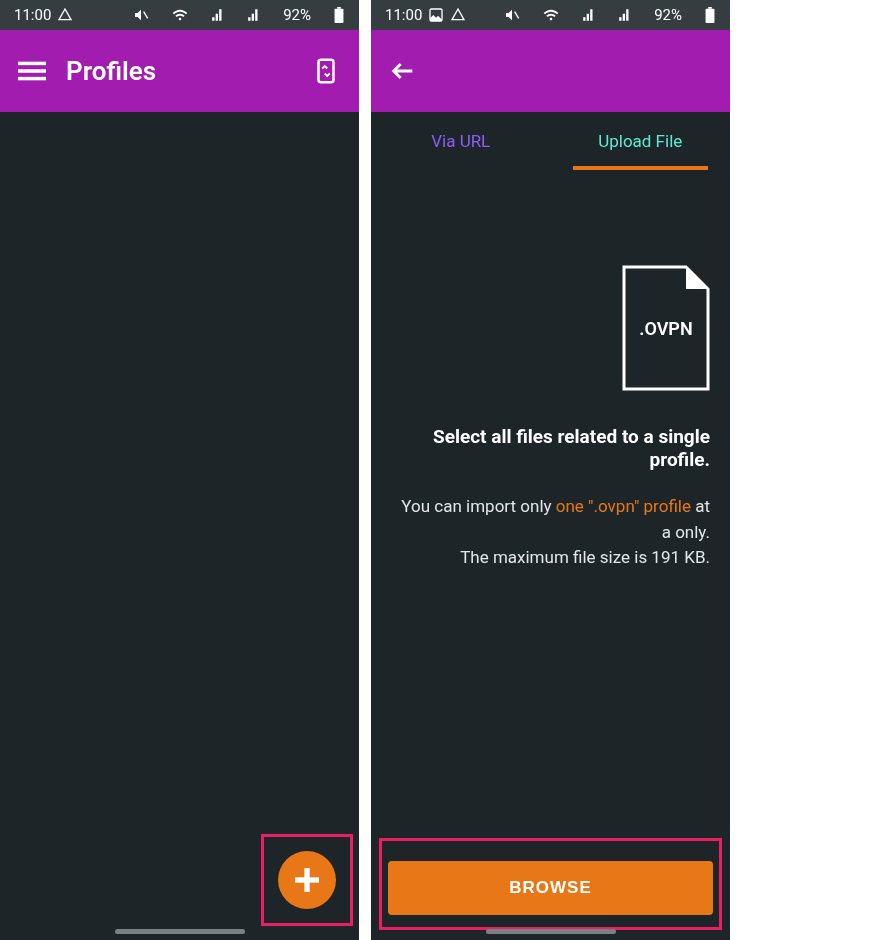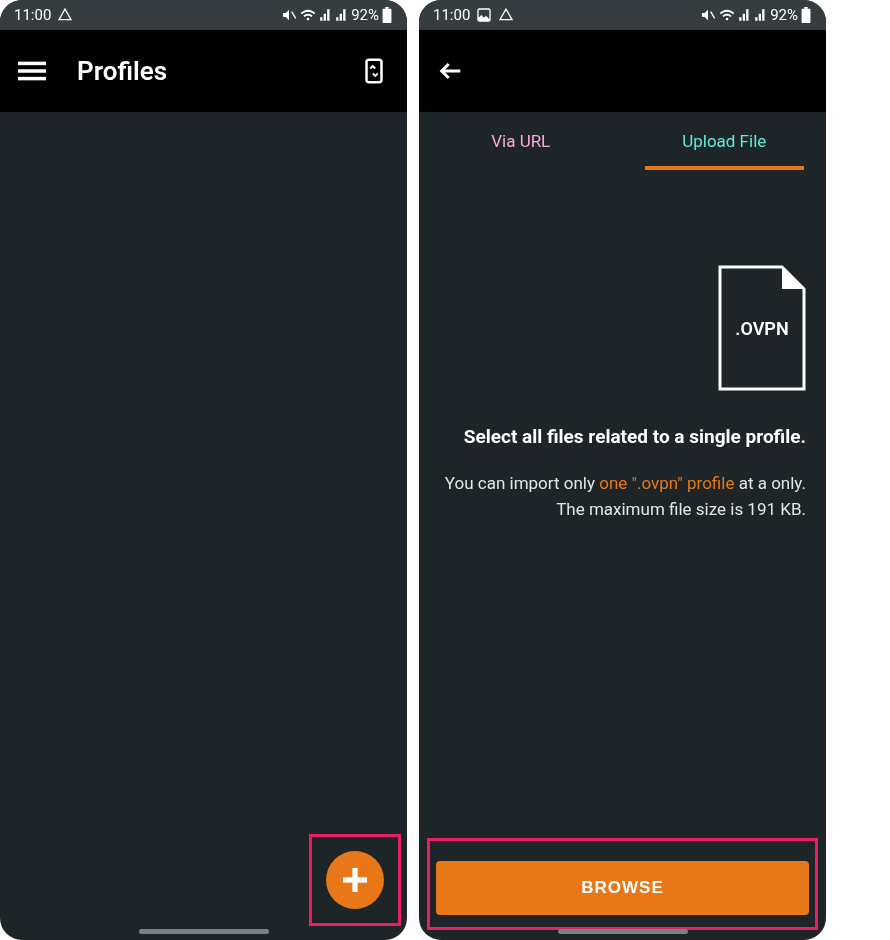--- a/index.html
+++ b/index.html
@@ -9,58 +9,57 @@
     }
     body {
       font-family: -apple-system, BlinkMacSystemFont, 'Segoe UI', Roboto, sans-serif;
       background: #fff;
       display: flex;
       gap: 12px;
       width: 890px;
       height: 940px;
     }
     .phone {
-      width: 407px;
+      width: 359px;
       height: 940px;
       background: #1e2529;
       position: relative;
       overflow: hidden;
-      border-radius: 22px;
     }
     .status-bar {
       height: 30px;
       display: flex;
       align-items: center;
       justify-content: space-between;
       padding: 0 14px;
       color: #fff;
       font-size: 15px;
       background: #363d41;
     }
     .status-left {
       display: flex;
       align-items: center;
       gap: 6px;
     }
     .status-right {
       display: flex;
       align-items: center;
-      gap: 2px;
+      gap: 22px;
     }
     .status-icon {
       display: inline-flex;
       align-items: center;
     }
     .app-bar {
       height: 82px;
-      background: #000000;
+      background: #a21caf;
       display: flex;
       align-items: center;
       padding: 0 18px;
-      gap: 31px;
+      gap: 20px;
     }
     .app-title {
       color: #fff;
       font-size: 26px;
       font-weight: 600;
       flex: 1;
     }
     .icon-btn {
       display: inline-flex;
       align-items: center;
@@ -107,21 +106,21 @@
     }
     .tabs {
       display: flex;
       height: 58px;
     }
     .tab {
       flex: 1;
       display: flex;
       align-items: center;
       justify-content: center;
-      color: #f9a8d4;
+      color: #8b5cf6;
       font-size: 17px;
       cursor: pointer;
       position: relative;
     }
     .tab.active {
       color: #5eead4;
     }
     .tab.active::after {
       content: '';
       position: absolute;

